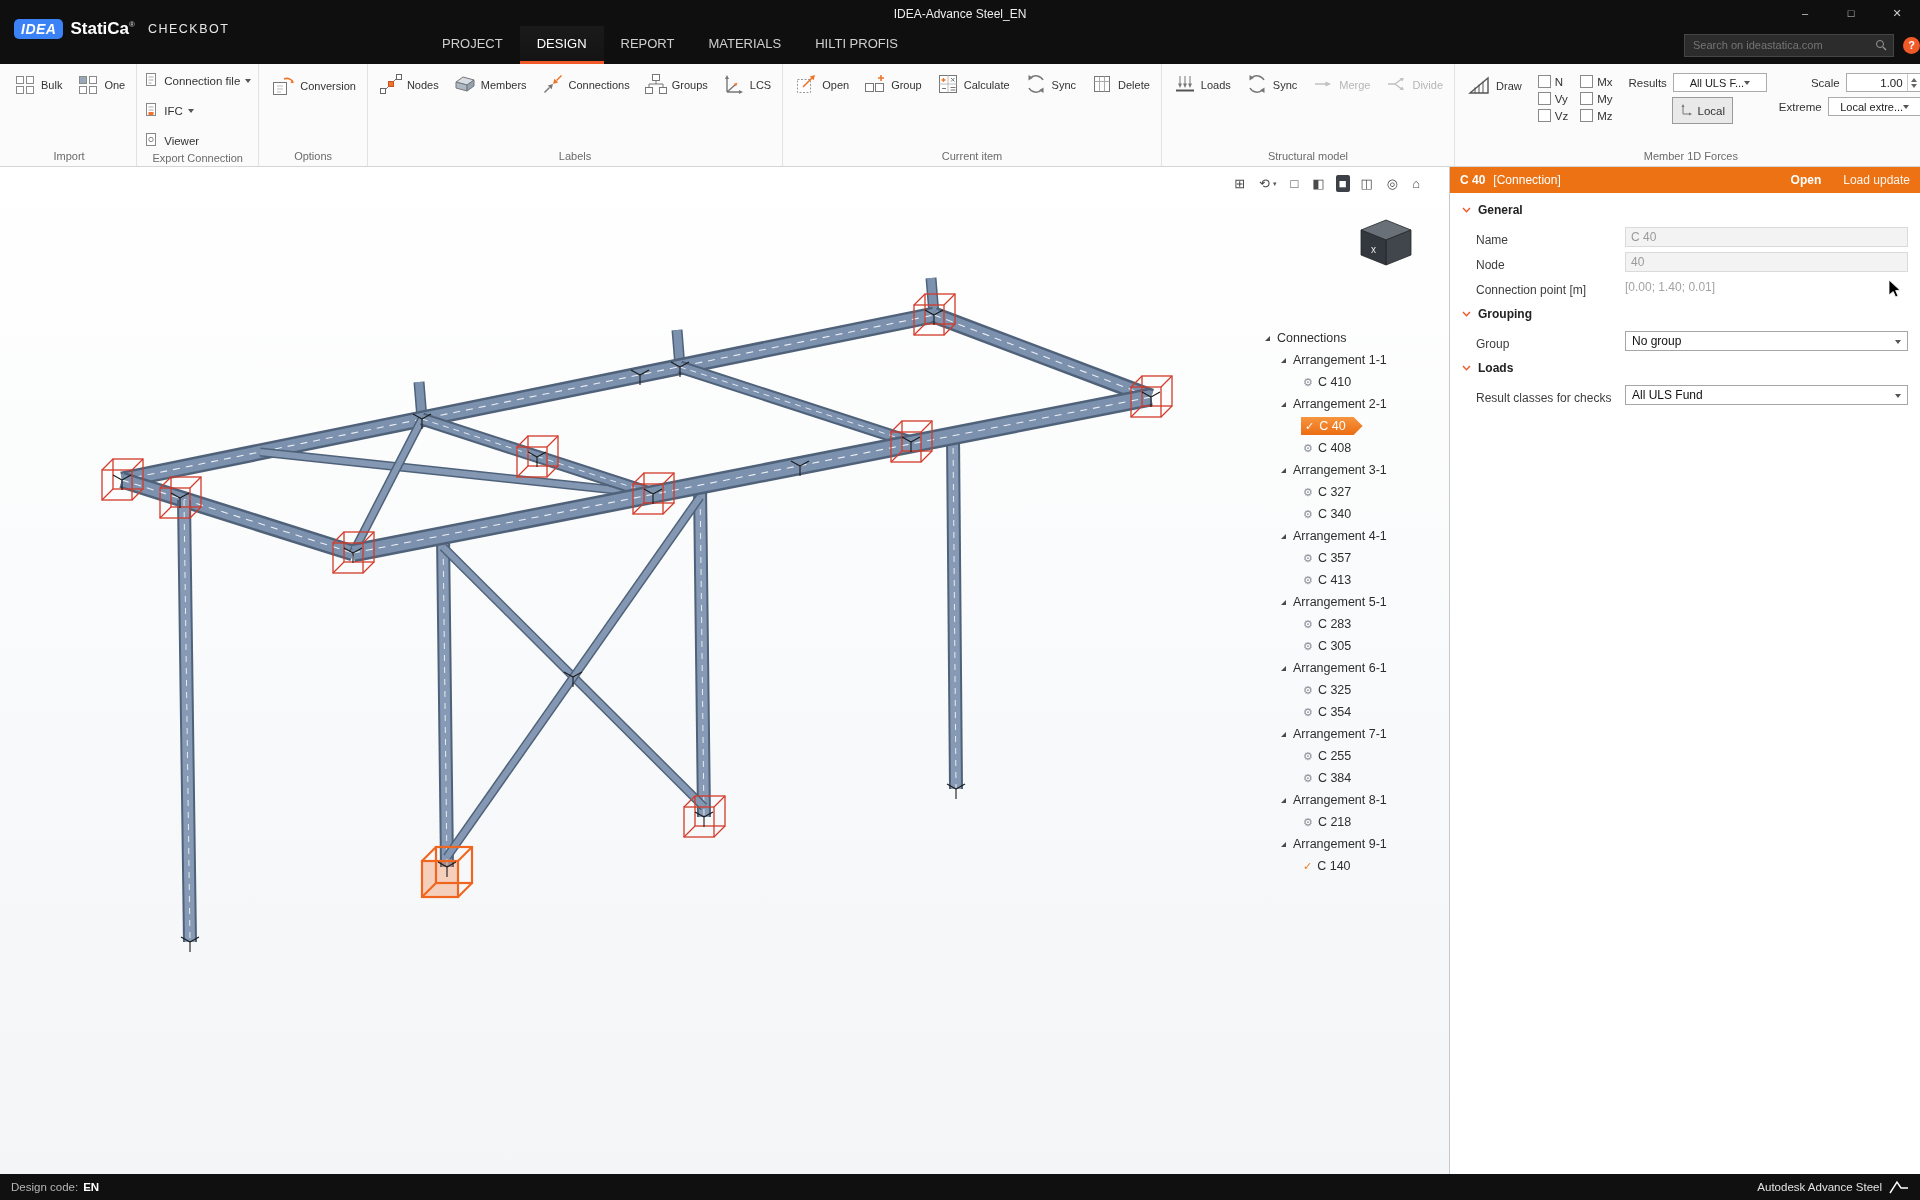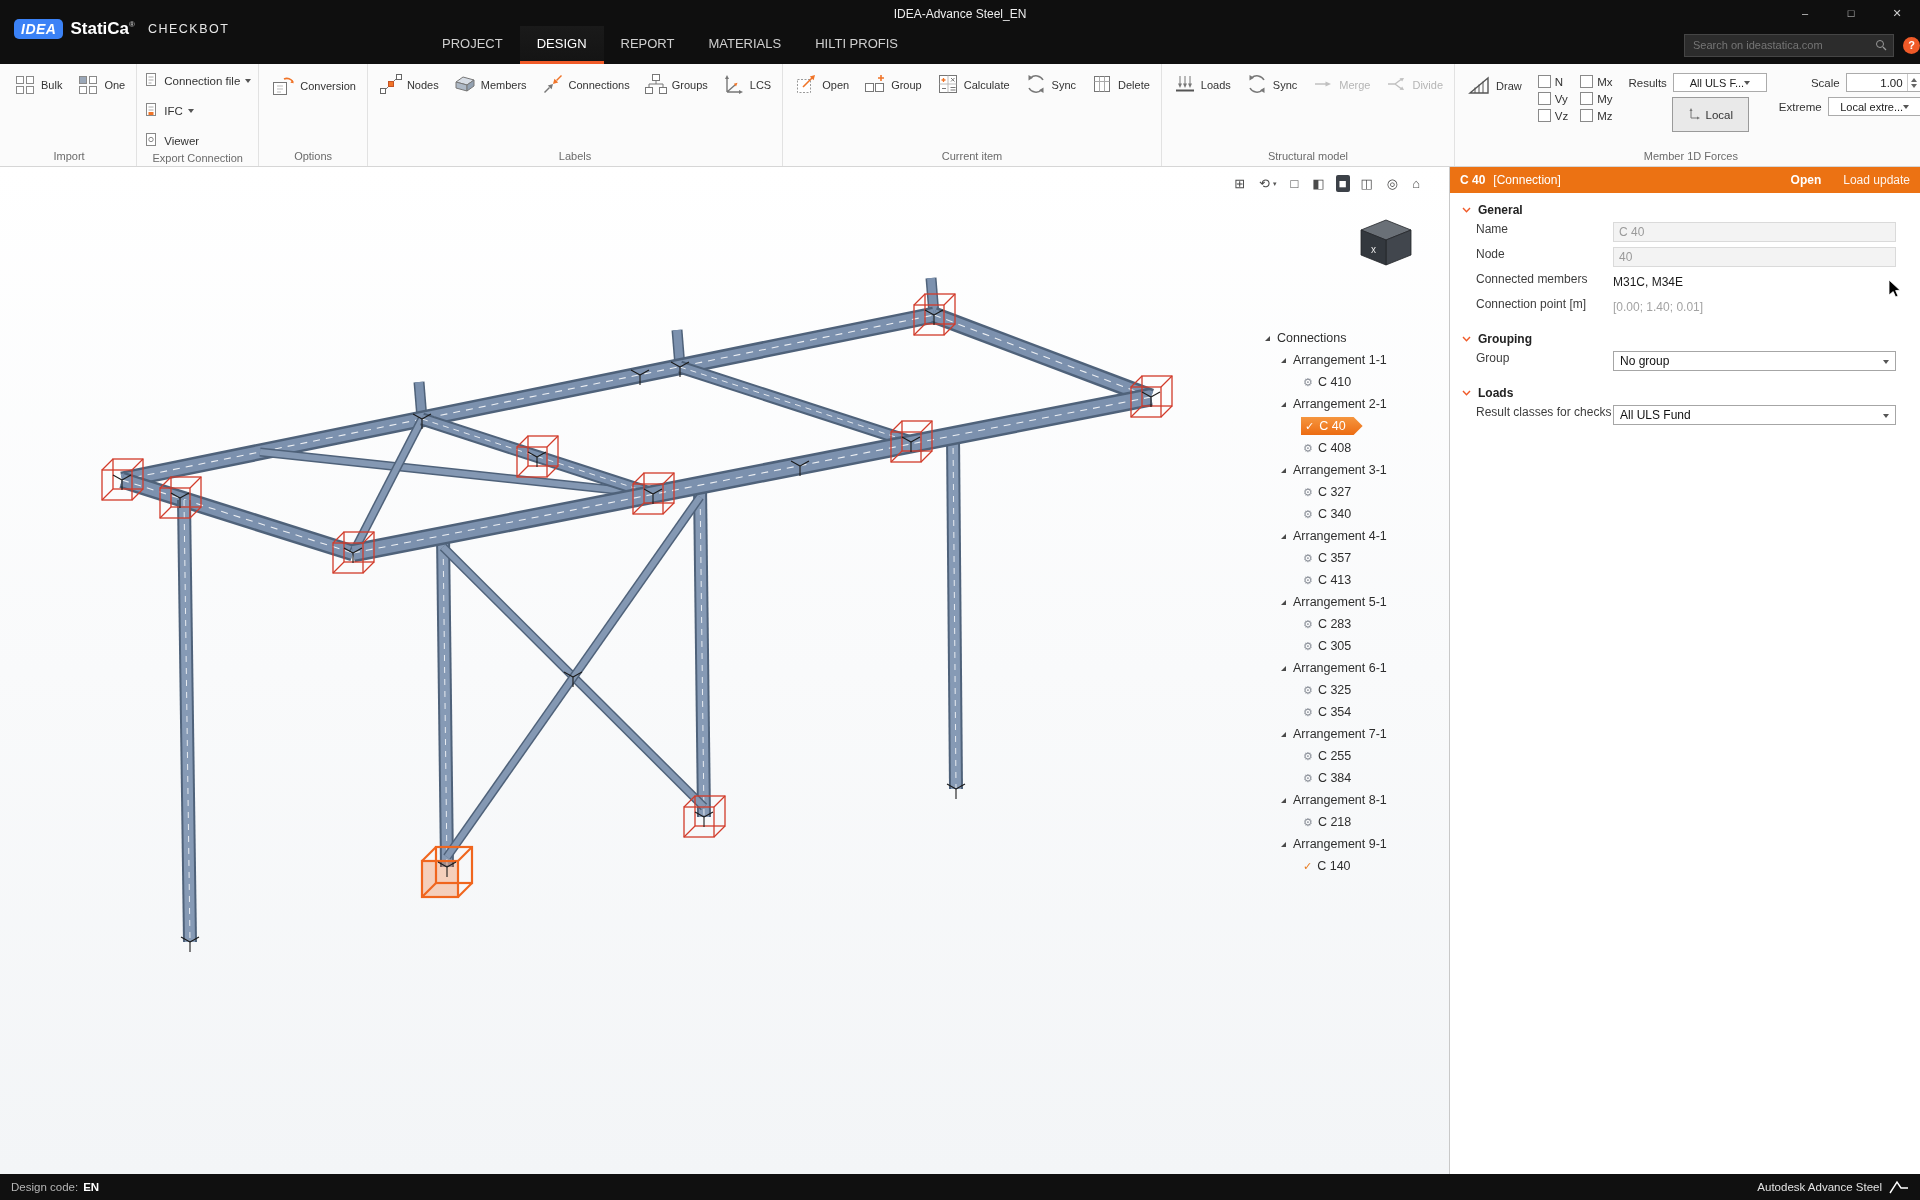--- a/index.html
+++ b/index.html
@@ -55,22 +55,22 @@
   .sel{width:94px;height:19px;border:1px solid #ababab;background:#fff;display:flex;
     align-items:center;padding:0 4px;font-size:11px;color:#222;justify-content:center;
     box-sizing:border-box;}
   .numfield{width:76px;height:19px;border:1px solid #ababab;background:#fff;display:flex;
     align-items:center;box-sizing:border-box;}
   .numfield .nval{flex:1;text-align:right;font-size:11.5px;padding-right:4px;color:#222;}
   .spin{width:13px;display:flex;flex-direction:column;align-items:center;border-left:1px solid #ccc;
     height:100%;justify-content:center;gap:2px;}
   .sp-up{width:0;height:0;border:3px solid transparent;border-bottom:4px solid #666;}
   .sp-dn{width:0;height:0;border:3px solid transparent;border-top:4px solid #666;}
-  .localbtn{display:flex;align-items:center;gap:4px;height:35px;border:1px solid #9a9a9a;
-    background:#e9e9e9;font-size:11.5px;color:#333;padding:0 15px;margin-left:44px;box-sizing:border-box;}
+  .localbtn{display:flex;align-items:center;gap:4px;height:27px;border:1px solid #9a9a9a;
+    background:#e9e9e9;font-size:11.5px;color:#333;padding:0 7px;margin-left:44px;box-sizing:border-box;}
 
   
   .main{flex:1;display:flex;min-height:0;}
   .viewport{flex:1;position:relative;background:linear-gradient(#ffffff,#f3f5f7);overflow:hidden;}
   .viewport svg.scene{position:absolute;inset:0;}
   .vptb{position:absolute;top:8px;right:26px;display:flex;align-items:center;gap:8px;}
   .vtb{display:flex;align-items:center;font-size:13px;color:#4a4a4a;padding:1px 3px;border-radius:2px;cursor:default;}
   .vtb.active{background:#3c4148;color:#fff;}
   .vcaret{font-size:7px;margin-left:3px;color:#555;}
   .viewcube{position:absolute;top:46px;right:30px;}
@@ -92,21 +92,21 @@
   
   .panel{width:470px;flex:none;background:#fff;border-left:1px solid #c9c9c9;position:relative;}
   .phead{height:26px;background:#ec7213;display:flex;align-items:center;padding:0 10px;
     color:#fff;font-size:12px;gap:8px;}
   .phead .pid{font-weight:bold;}
   .phead .pright{margin-left:auto;display:flex;gap:22px;align-items:center;}
   .phead .popen{font-weight:bold;cursor:default;}
   .phead .pload{opacity:.92;cursor:default;}
   .psec-h{display:flex;align-items:center;gap:7px;padding:10px 0 5px 12px;font-weight:bold;
     font-size:12px;color:#222;}
-  .prow{display:flex;align-items:flex-start;height:25px;padding-left:26px;padding-right:24px;}
+  .prow{display:flex;align-items:flex-end;height:25px;padding-left:26px;padding-right:12px;}
   .plabel{flex:1;font-size:12px;color:#3d3d3d;white-space:nowrap;}
   .pfield{width:283px;height:20px;font-size:12px;display:flex;align-items:center;flex:none;}
   input.pfield{border:1px solid #dadada;background:#f3f3f3;color:#9a9a9a;padding:0 5px;
     box-sizing:border-box;font-family:"Liberation Sans",sans-serif;}
   .ptext{color:#1a1a1a;padding-left:2px;}
   .pmut{color:#a3a3a3;padding-left:2px;}
   .psel{border:1px solid #a6a6a6;background:#fff;padding:0 6px;justify-content:space-between;
     box-sizing:border-box;color:#111;}
   .cursor{position:absolute;top:112px;left:438px;pointer-events:none;}
 
@@ -747,24 +747,20 @@
             </div>
             <div class="prow">
               <div class="plabel">Name</div>
               <input class="pfield" disabled="" value="C 40" style="">
             </div>
             <div class="prow">
               <div class="plabel">Node</div>
               <input class="pfield" disabled="" value="40" style="">
             </div>
             <div class="prow">
-              <div class="plabel">Connected members</div>
-              <div class="pfield ptext">M31C, M34E</div>
-            </div>
-            <div class="prow">
               <div class="plabel">Connection point [m]</div>
               <div class="pfield pmut">[0.00; 1.40; 0.01]</div>
             </div>
           </div>
           <div class="psec">
             <div class="psec-h">
               <svg width="9" height="7">
                 <path d="M1 1 L4.5 4.8 L8 1" stroke="#f05a28" stroke-width="1.4" fill="none"></path>
               </svg>
               <span class="psec-t">Grouping</span>

